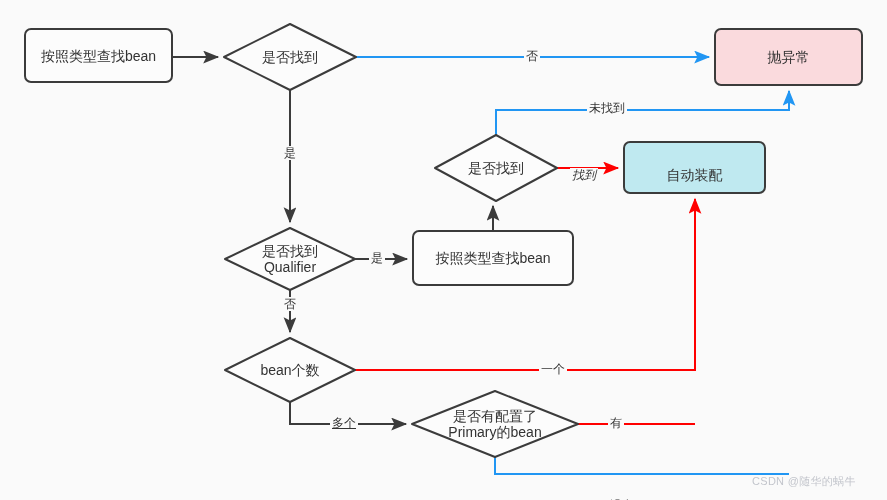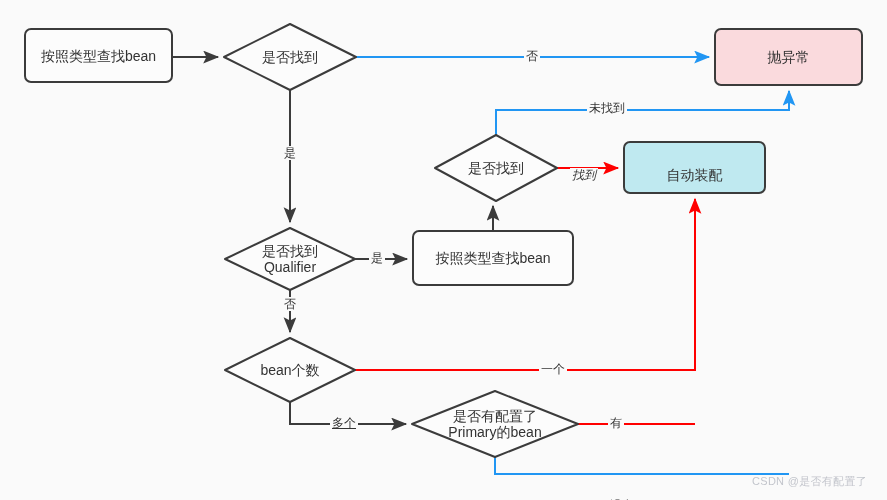--- a/index.html
+++ b/index.html
@@ -116,14 +116,14 @@
       <div class="edge-label" style="left: 369px; top: 251px;">是</div>
       <div class="edge-label" style="left: 570px; top: 168px; font-style: italic;">找到</div>
       <div class="edge-label" style="left: 587px; top: 101px;">未找到</div>
       <div class="edge-label" style="left: 282px; top: 297px;">否</div>
       <div class="edge-label" style="left: 515px; top: 362px; margin-left: 24px;">一个</div>
       <div class="edge-label" style="left: 330px; top: 416px; text-decoration: underline;">多个</div>
       <div class="edge-label" style="left: 608px; top: 416px;">有</div>
       <div class="edge-label" style="left: 608px; top: 466px; margin-top: 32px;">没有</div>
     </div>
 
-  <div class="watermark">CSDN @是否有配置了</div>
+  <div class="watermark">CSDN @随华的蜗牛</div>
 </div>
 
 </body></html>

